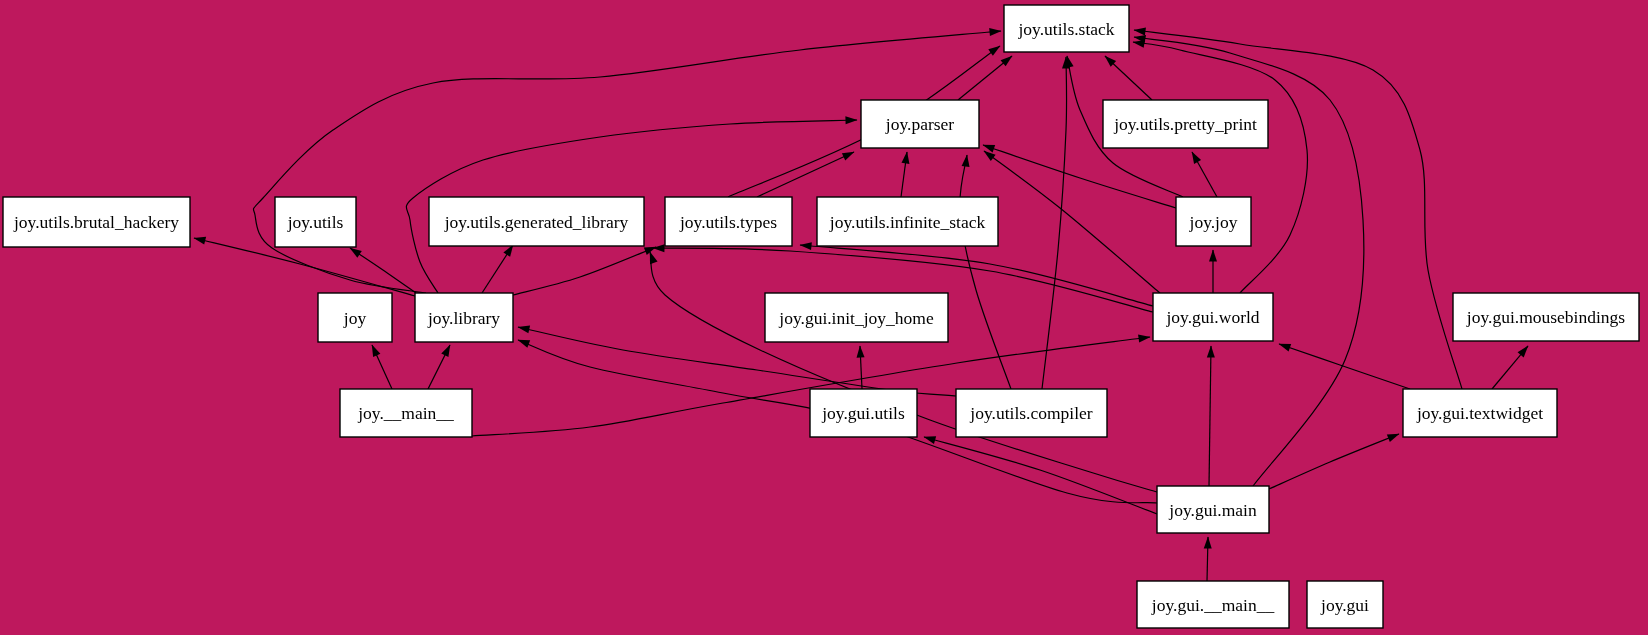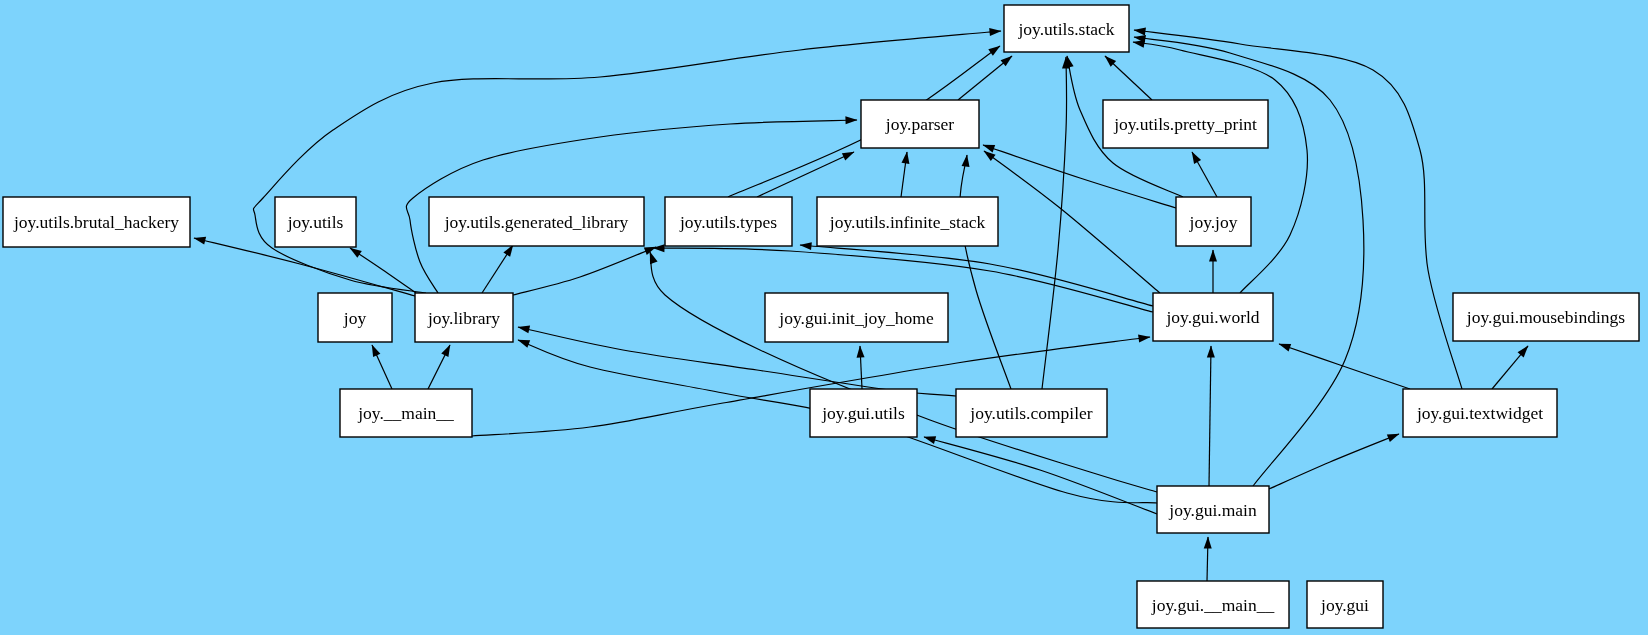--- a/index.html
+++ b/index.html
@@ -27,21 +27,21 @@
     stroke-width: 1.4px;
   }
   .node-label {
     font-size: 17.5px;
     text-anchor: middle;
   }
 </style>
 </head>
 <body>
 
-<div id="canvas-wrap" style="background: #7dd3fc;">
+<div id="canvas-wrap" style="background: #be185d;">
   <svg id="graph-svg" width="1648" height="635" viewBox="0 0 1648 635" xmlns="http://www.w3.org/2000/svg">
     <defs>
       <marker id="arrowhead" markerUnits="userSpaceOnUse" markerWidth="14" markerHeight="10" refX="12.5" refY="5" orient="auto">
         <path d="M 1,1 L 13,5 L 1,9 Z" fill="#000000"></path>
       </marker>
     </defs>
     <g id="edges-layer">
         <path class="edge-path" d="M 415,296 C 395.8333333333333,290.6666666666667 336.8333333333333,273.6666666666667 300,264 C 263.1666666666667,254.33333333333334 211.66666666666666,242.33333333333334 194,238" stroke="#000000" marker-end="url(#arrowhead)"></path>
         <path class="edge-path" d="M 416,293 C 410,288.8333333333333 391,275.5 380,268 C 369,260.5 355,251.33333333333334 350,248" stroke="#000000" marker-end="url(#arrowhead)"></path>
         <path class="edge-path" d="M 482,293 L 513,245" stroke="#000000" marker-end="url(#arrowhead)"></path>

